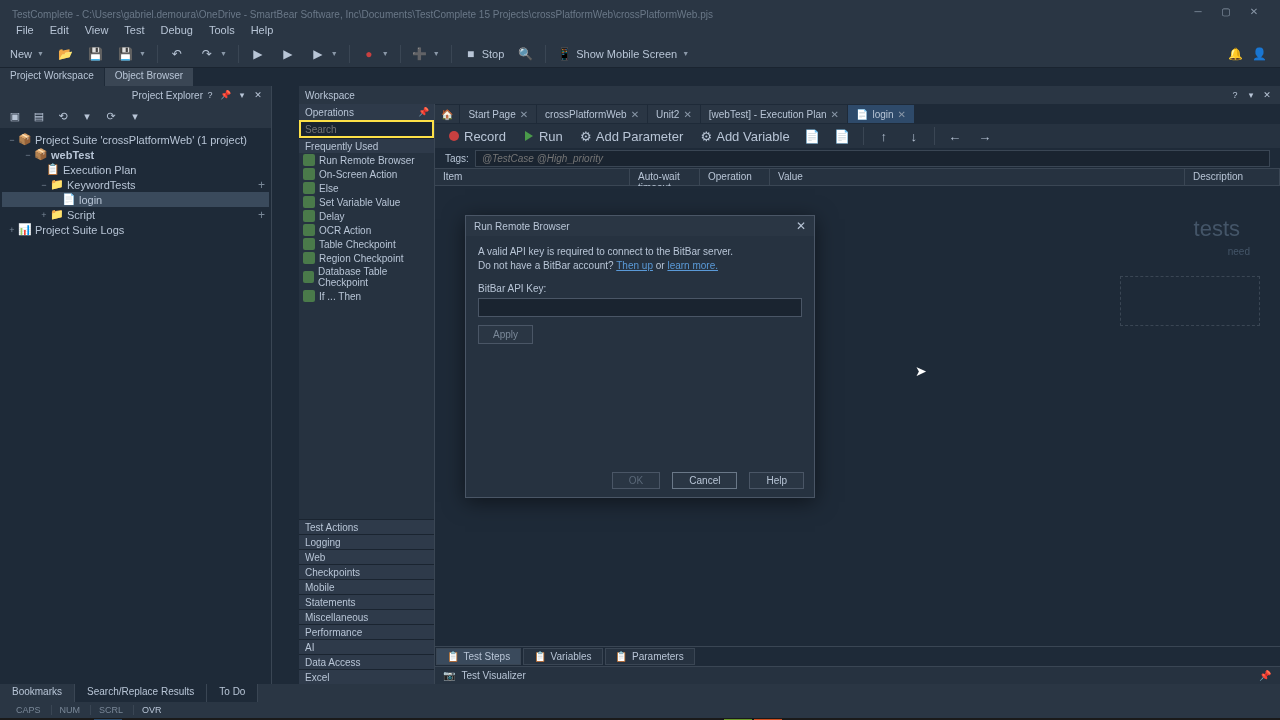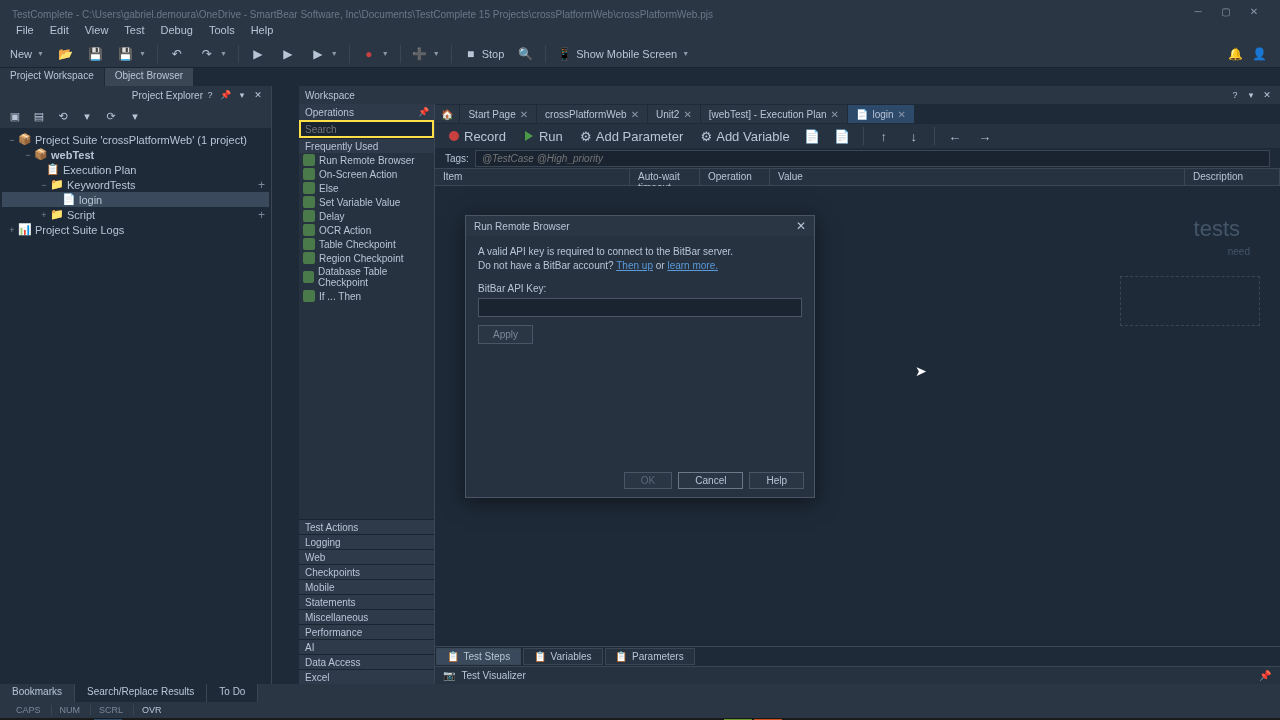--- a/index.html
+++ b/index.html
@@ -95,21 +95,21 @@
 .dialog { position: absolute; left: 465px; top: 215px; width: 350px; background: #263240; border: 1px solid #4a5666; box-shadow: 0 4px 20px rgba(0,0,0,0.5); z-index: 100; }
 .dialog-title { height: 20px; background: #2a3644; display: flex; align-items: center; padding: 0 8px; font-size: 10px; }
 .dialog-title-text { flex: 1; }
 .dialog-close { cursor: pointer; font-size: 12px; }
 .dialog-body { padding: 10px 12px; font-size: 10px; }
 .dialog-desc { margin-bottom: 3px; }
 .dialog-link { color: #5a9ad8; text-decoration: underline; cursor: pointer; }
 .dialog-label { margin-top: 12px; margin-bottom: 4px; }
 .dialog-input { width: 100%; background: #1a2430; border: 1px solid #4a5666; color: #b8c5d6; padding: 3px 4px; outline: none; font-size: 10px; }
 .dialog-apply { margin-top: 8px; padding: 3px 14px; background: #2a3644; border: 1px solid #4a5666; color: #7a8898; cursor: pointer; font-size: 10px; }
-.dialog-footer { display: flex; justify-content: flex-end; gap: 6px; padding: 8px 10px; margin-top: 110px; }
+.dialog-footer { display: flex; justify-content: flex-end; gap: 12px; padding: 8px 10px; margin-top: 110px; }
 .dialog-btn { padding: 2px 16px; background: #2a3644; border: 1px solid #4a5666; color: #b8c5d6; cursor: pointer; font-size: 10px; }
 .dialog-btn.disabled { color: #5a6878; }
 .dialog-btn.default { border: 1px solid #6a7888; }
 
 
 .bottom-tabs { height: 20px; display: flex; background: #1e2a38; border-top: 1px solid #3a4654; }
 .bottom-tab { padding: 2px 10px; font-size: 10px; cursor: pointer; display: flex; align-items: center; gap: 4px; background: #263240; border: 1px solid #3a4654; margin: 1px; }
 .bottom-tab.active { background: #3a4a5c; }
 
 .visualizer-bar { height: 18px; display: flex; align-items: center; padding: 0 8px; background: #263240; border-top: 1px solid #3a4654; font-size: 10px; gap: 6px; }

